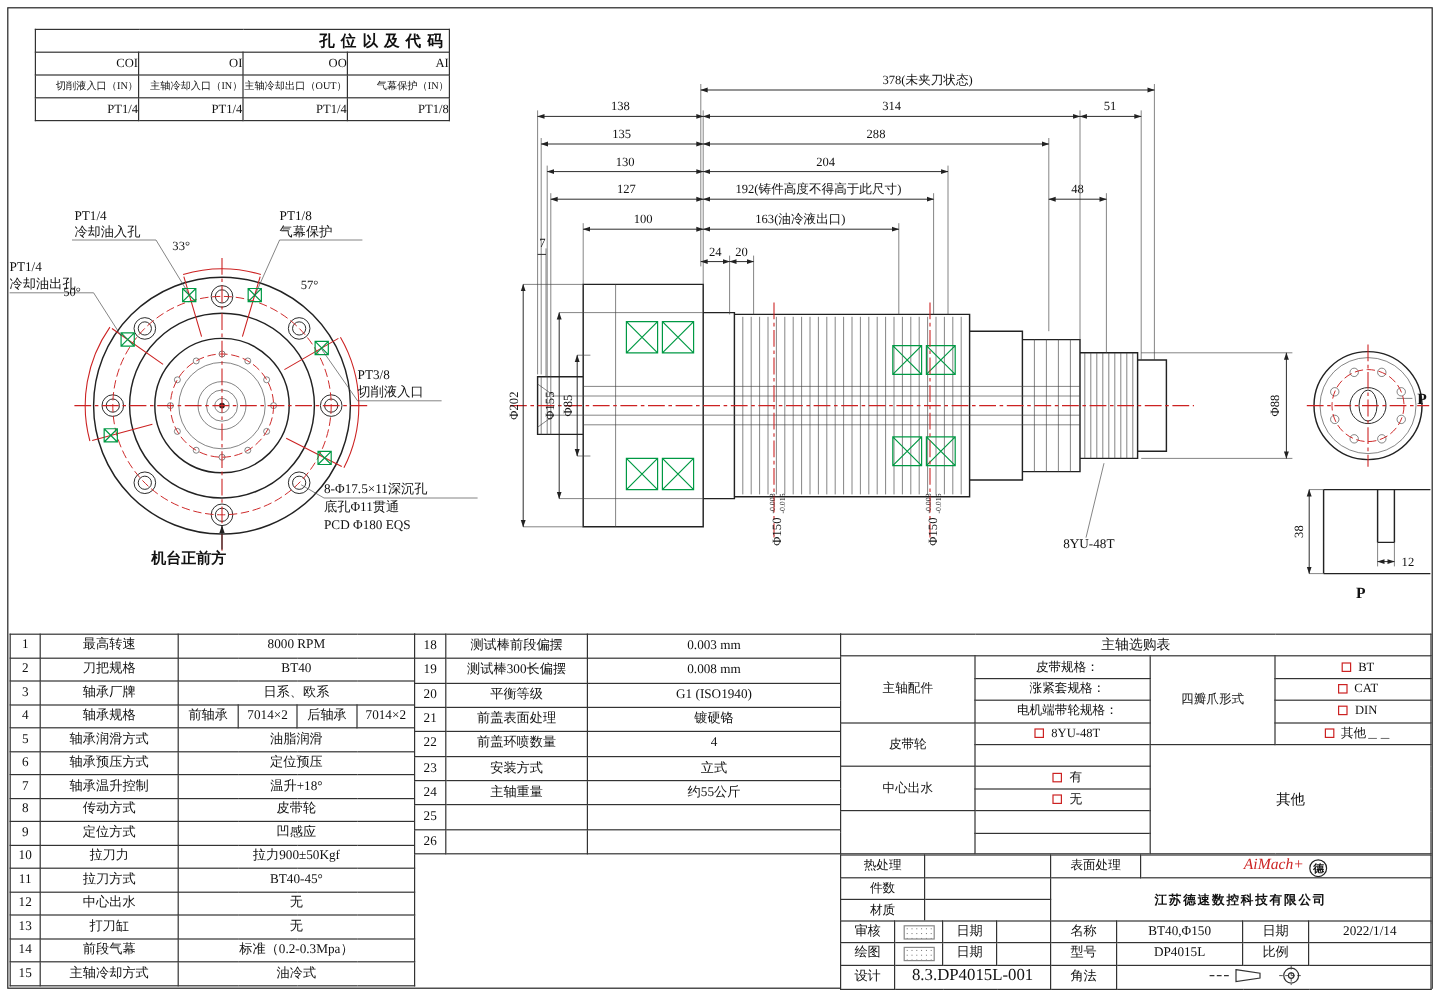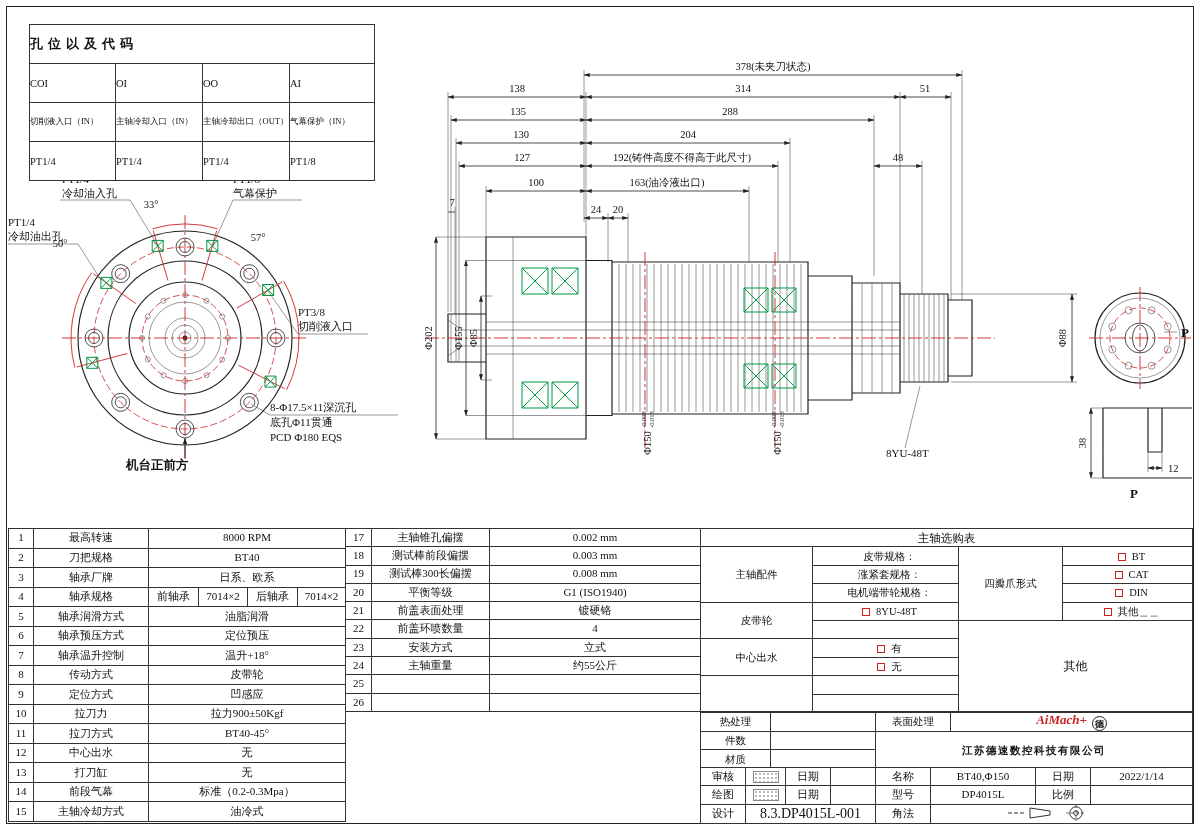--- a/index.html
+++ b/index.html
@@ -15,39 +15,39 @@
 .r{stroke:#c22;stroke-width:.9;fill:none}
 .rc{stroke:#c22;stroke-width:.9;fill:none;stroke-dasharray:14 3 3 3}
 .rd{stroke:#c22;stroke-width:.8;fill:none;stroke-dasharray:7 3}
 .g{stroke:#009944;stroke-width:1;fill:none}
 text{fill:#111}
 .dt{font-size:10.5px}
 .sm{font-size:6.5px}
 .lbl{font-size:11px}
 .pl{font-size:13px;font-weight:bold}
 .htable{position:absolute;left:29px;top:24px;border-collapse:collapse;table-layout:fixed;width:345px;background:#fff}
-.htable td{border:1px solid #333;text-align:left;height:39px;font-size:10.5px;white-space:nowrap;overflow:hidden}
+.htable td{border:1px solid #333;text-align:right;height:19px;font-size:10.5px;white-space:nowrap;overflow:hidden}
 .htable .ht{font-size:13px;font-weight:bold;letter-spacing:5px}
 .htable .hh{font-size:8.5px}
 .bottom{position:absolute;left:8px;top:528px;width:1184px;height:294px}
 table.bt{position:absolute;border-collapse:collapse;table-layout:fixed;background:#fff}
 .bt td{border:1px solid #333;text-align:center;font-size:11px;line-height:1.05;padding:0 1px;white-space:nowrap;overflow:hidden;vertical-align:middle}
 #spec-left{left:0;top:0;width:337px;height:294px}
 #spec-mid{left:337px;top:0;width:355px;height:184px}
 #rev{left:337px;top:184px;width:355px;height:110px}
 #sel{left:692px;top:0;width:492px;height:184px}
 #sel td{font-size:10.5px}
 #heat{left:692px;top:184px;width:492px;height:58px}
 #heat td{font-size:10.5px}
 #title-block{left:692px;top:239px;width:492px;height:55px}
 .left{text-align:right;padding-left:9px!important}
 .cb{display:inline-block;width:8px;height:8px;border:1.2px solid #c22;margin-right:6px;vertical-align:-1px}
 .stamp{display:inline-block;width:26px;height:12px;border:1px solid #888;background-image:radial-gradient(#666 .6px,transparent .8px);background-size:4px 4px;vertical-align:middle}
 .company{font-size:17px;font-weight:bold;letter-spacing:1.5px}
-.logo{color:#c22;font-style:italic;font-weight:bold;font-size:13px}
+.logo{color:#c22;font-style:italic;font-weight:normal;font-size:13px}
 .seal{display:inline-block;width:15px;height:15px;border:1.3px solid #222;border-radius:50%;font-size:9px;line-height:15px;vertical-align:-3px;margin-left:5px;font-weight:bold}
 .h18{height:18.4px}
 </style>
 </head>
 <body>
 
 <div class="sheet">
 <div class="frame"></div>
 
 <svg class="draw" width="1200" height="530" viewBox="0 0 1200 530">
@@ -353,25 +353,20 @@
   </tbody>
       </table>
 
   <table class="bt" id="spec-mid">
     <colgroup>
           <col style="width:26px">
           <col style="width:118px">
           <col style="width:211px">
         </colgroup>
     <tbody>
-          <tr>
-            <td>17</td>
-            <td>主轴锥孔偏摆</td>
-            <td>0.002 mm</td>
-          </tr>
     <tr>
             <td>18</td>
             <td>测试棒前段偏摆</td>
             <td>0.003 mm</td>
           </tr>
     <tr>
             <td>19</td>
             <td>测试棒300长偏摆</td>
             <td>0.008 mm</td>
           </tr>

